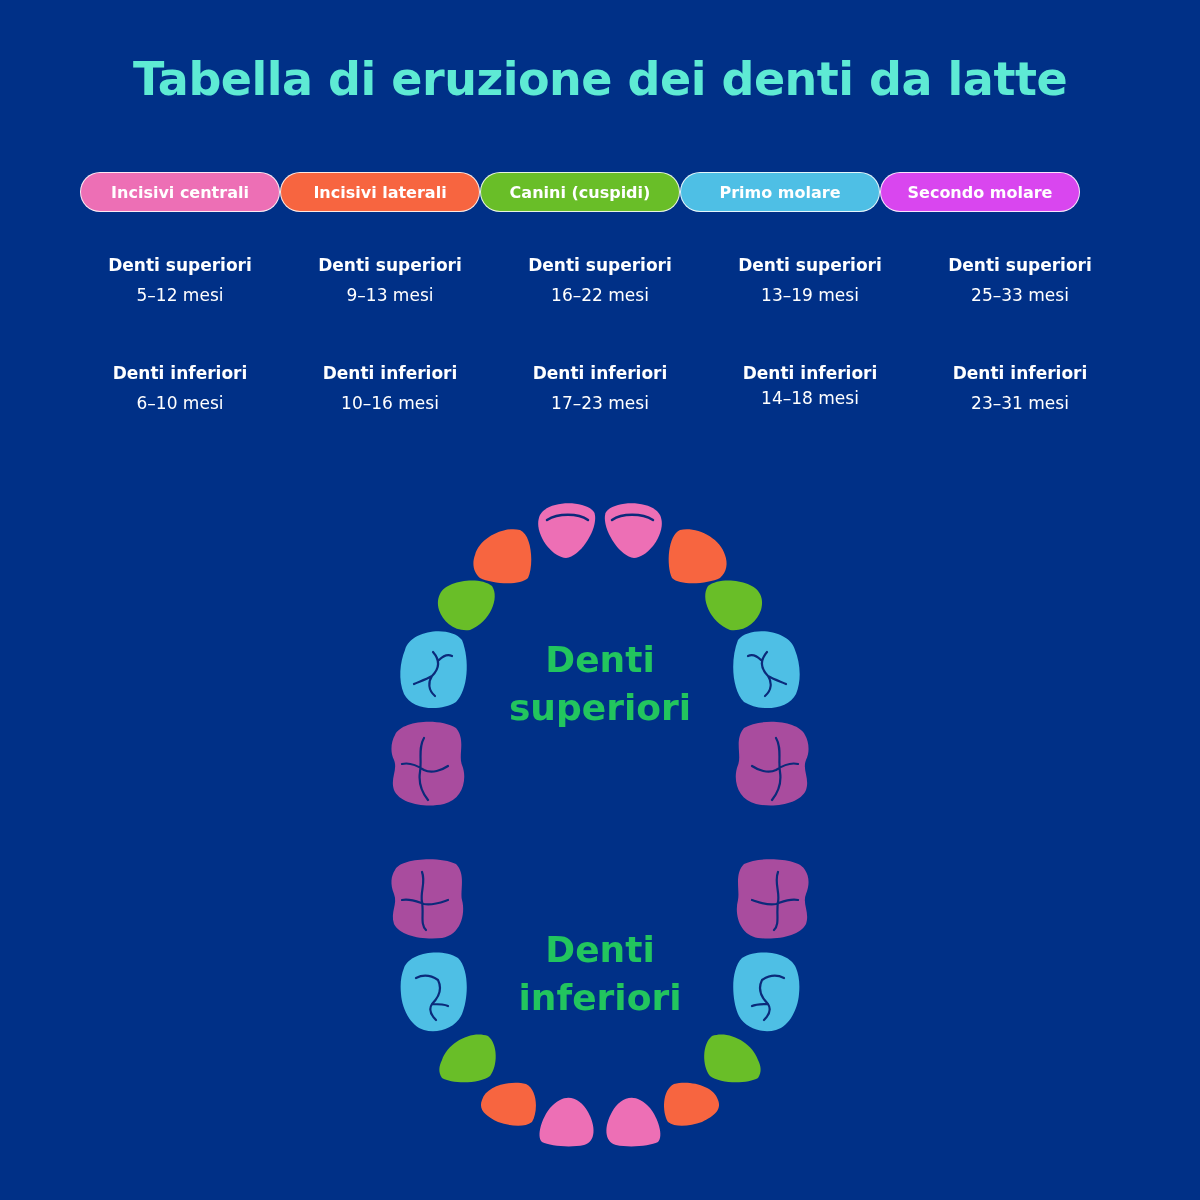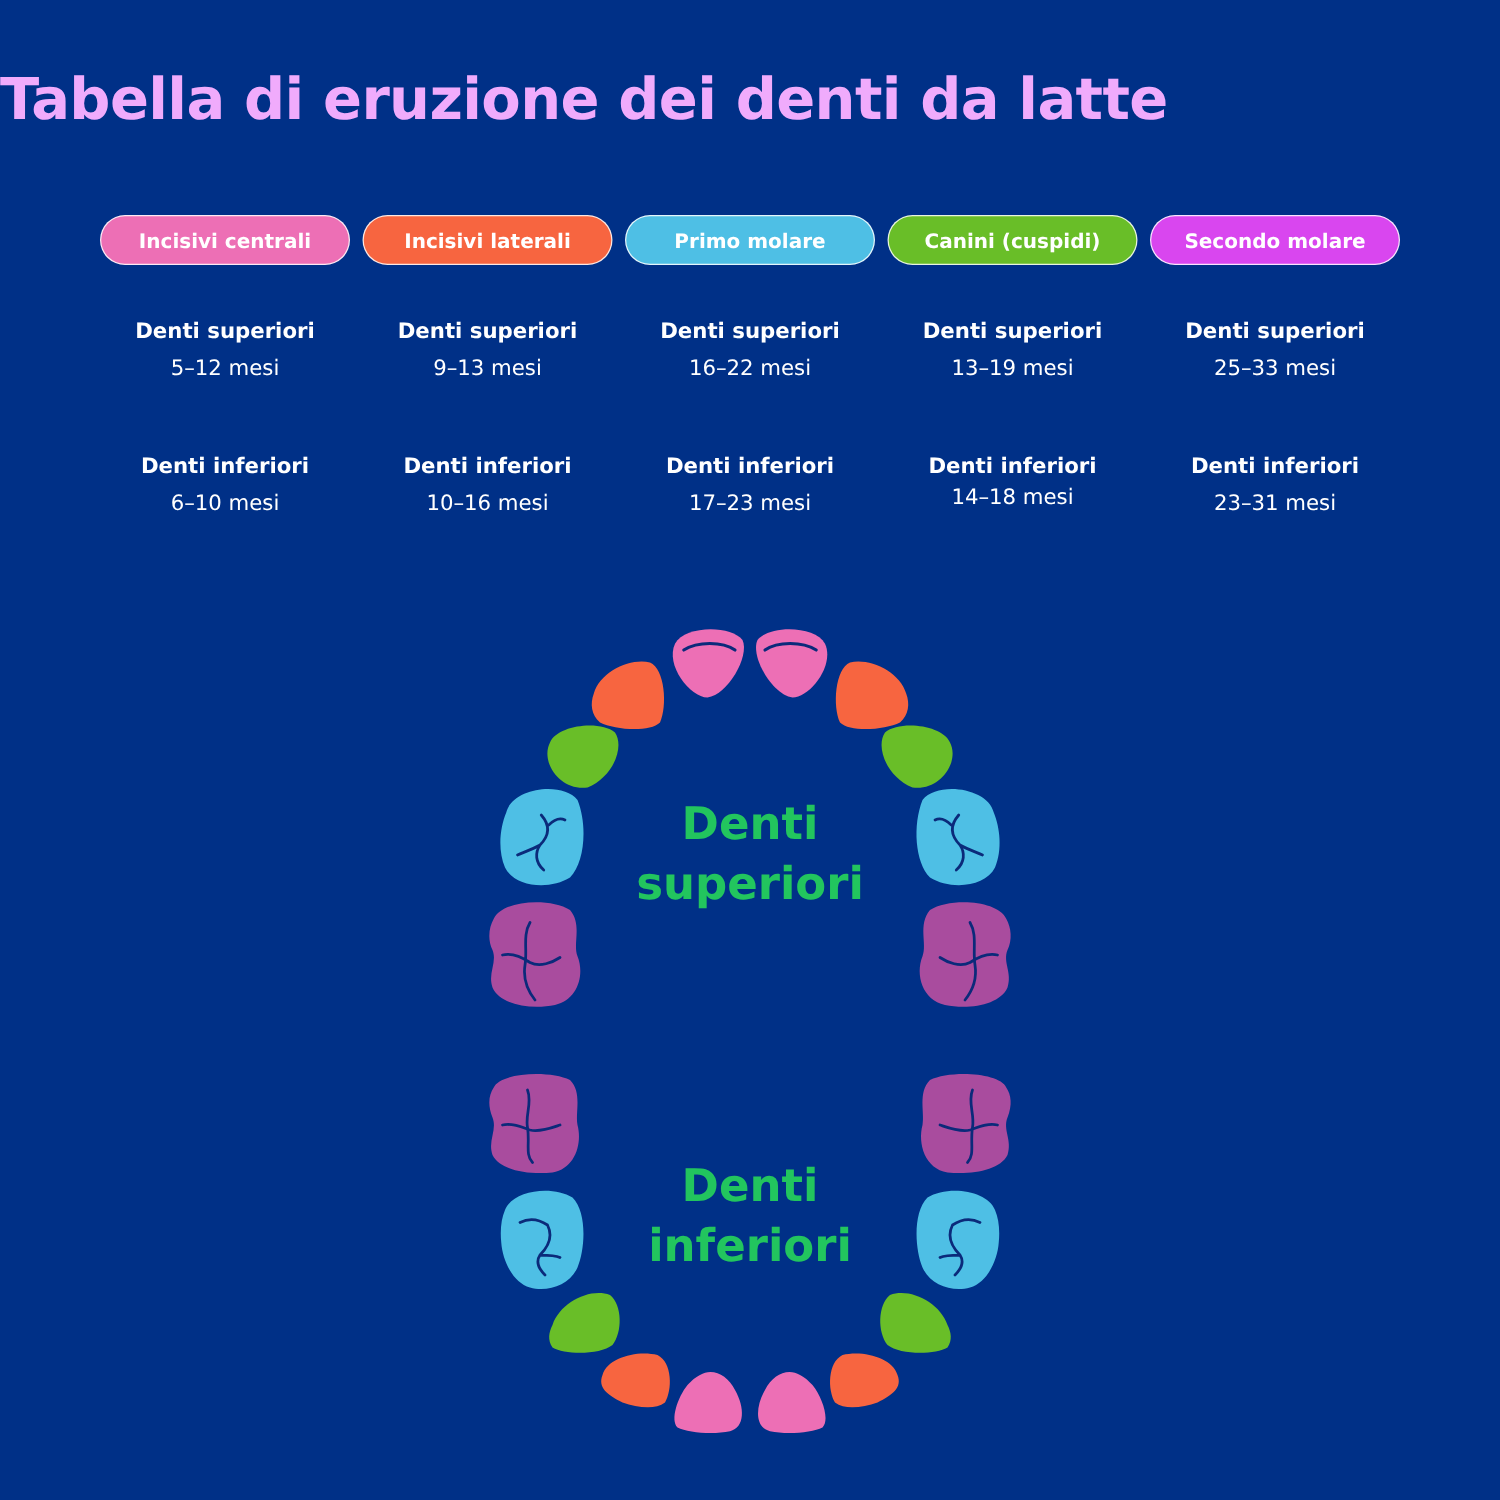--- a/index.html
+++ b/index.html
@@ -1,22 +1,22 @@
 <!DOCTYPE html>
 <html><head>
 <meta charset="utf-8">
 <style>
   * { box-sizing: border-box; margin: 0; padding: 0; }
   html, body { width: 1200px; height: 1200px; background: #003087; overflow: hidden; }
   body { position: relative; font-family: "DejaVu Sans", "Liberation Sans", sans-serif; color: #ffffff; }
   .title {
-    position: absolute; top: 52px; left: 0; width: 1200px; text-align: left;
-    font-size: 46px; font-weight: bold; letter-spacing: -0.5px; color: #f0abfc;
+    position: absolute; top: 52px; left: 0; width: 1200px; text-align: center;
+    font-size: 46px; font-weight: bold; letter-spacing: -0.5px; color: #5eead4;
   }
-  .legend { position: absolute; top: 172px; left: 80px; width: 1040px; display: flex; gap: 10px; }
+  .legend { position: absolute; top: 172px; left: 80px; width: 1040px; display: flex; }
   .pill {
     width: 200px; height: 40px; border-radius: 20px; border: 1.5px solid rgba(255,255,255,0.85);
     display: flex; align-items: center; justify-content: center;
     font-size: 16px; font-weight: bold; color: #fff;
   }
   .cols { position: absolute; top: 250px; left: 75px; width: 1050px; display: flex; }
   .col { width: 210px; text-align: center; }
   .col .h { font-size: 17px; font-weight: bold; height: 30px; line-height: 30px; }
   .col .v { font-size: 17px; height: 30px; line-height: 30px; font-weight: normal; }
   .col .gap { height: 48px; }
@@ -28,22 +28,22 @@
   svg.teeth { position: absolute; left: 0; top: 0; width: 1200px; height: 1200px; }
 </style>
 </head>
 <body>
 
 <div class="title">Tabella di eruzione dei denti da latte</div>
 
 <div class="legend">
   <div class="pill" style="background:#ED6FB5">Incisivi centrali</div>
   <div class="pill" style="background:#F76540">Incisivi laterali</div>
+  <div class="pill" style="background:#69BE28">Canini (cuspidi)</div>
   <div class="pill" style="background:#4EBFE5">Primo molare</div>
-  <div class="pill" style="background:#69BE28">Canini (cuspidi)</div>
   <div class="pill" style="background:#d946ef">Secondo molare</div>
 </div>
 
 <div class="cols">
   <div class="col">
     <div class="h">Denti superiori</div>
     <div class="v">5–12 mesi</div>
     <div class="gap"></div>
     <div class="h">Denti inferiori</div>
     <div class="v">6–10 mesi</div>

